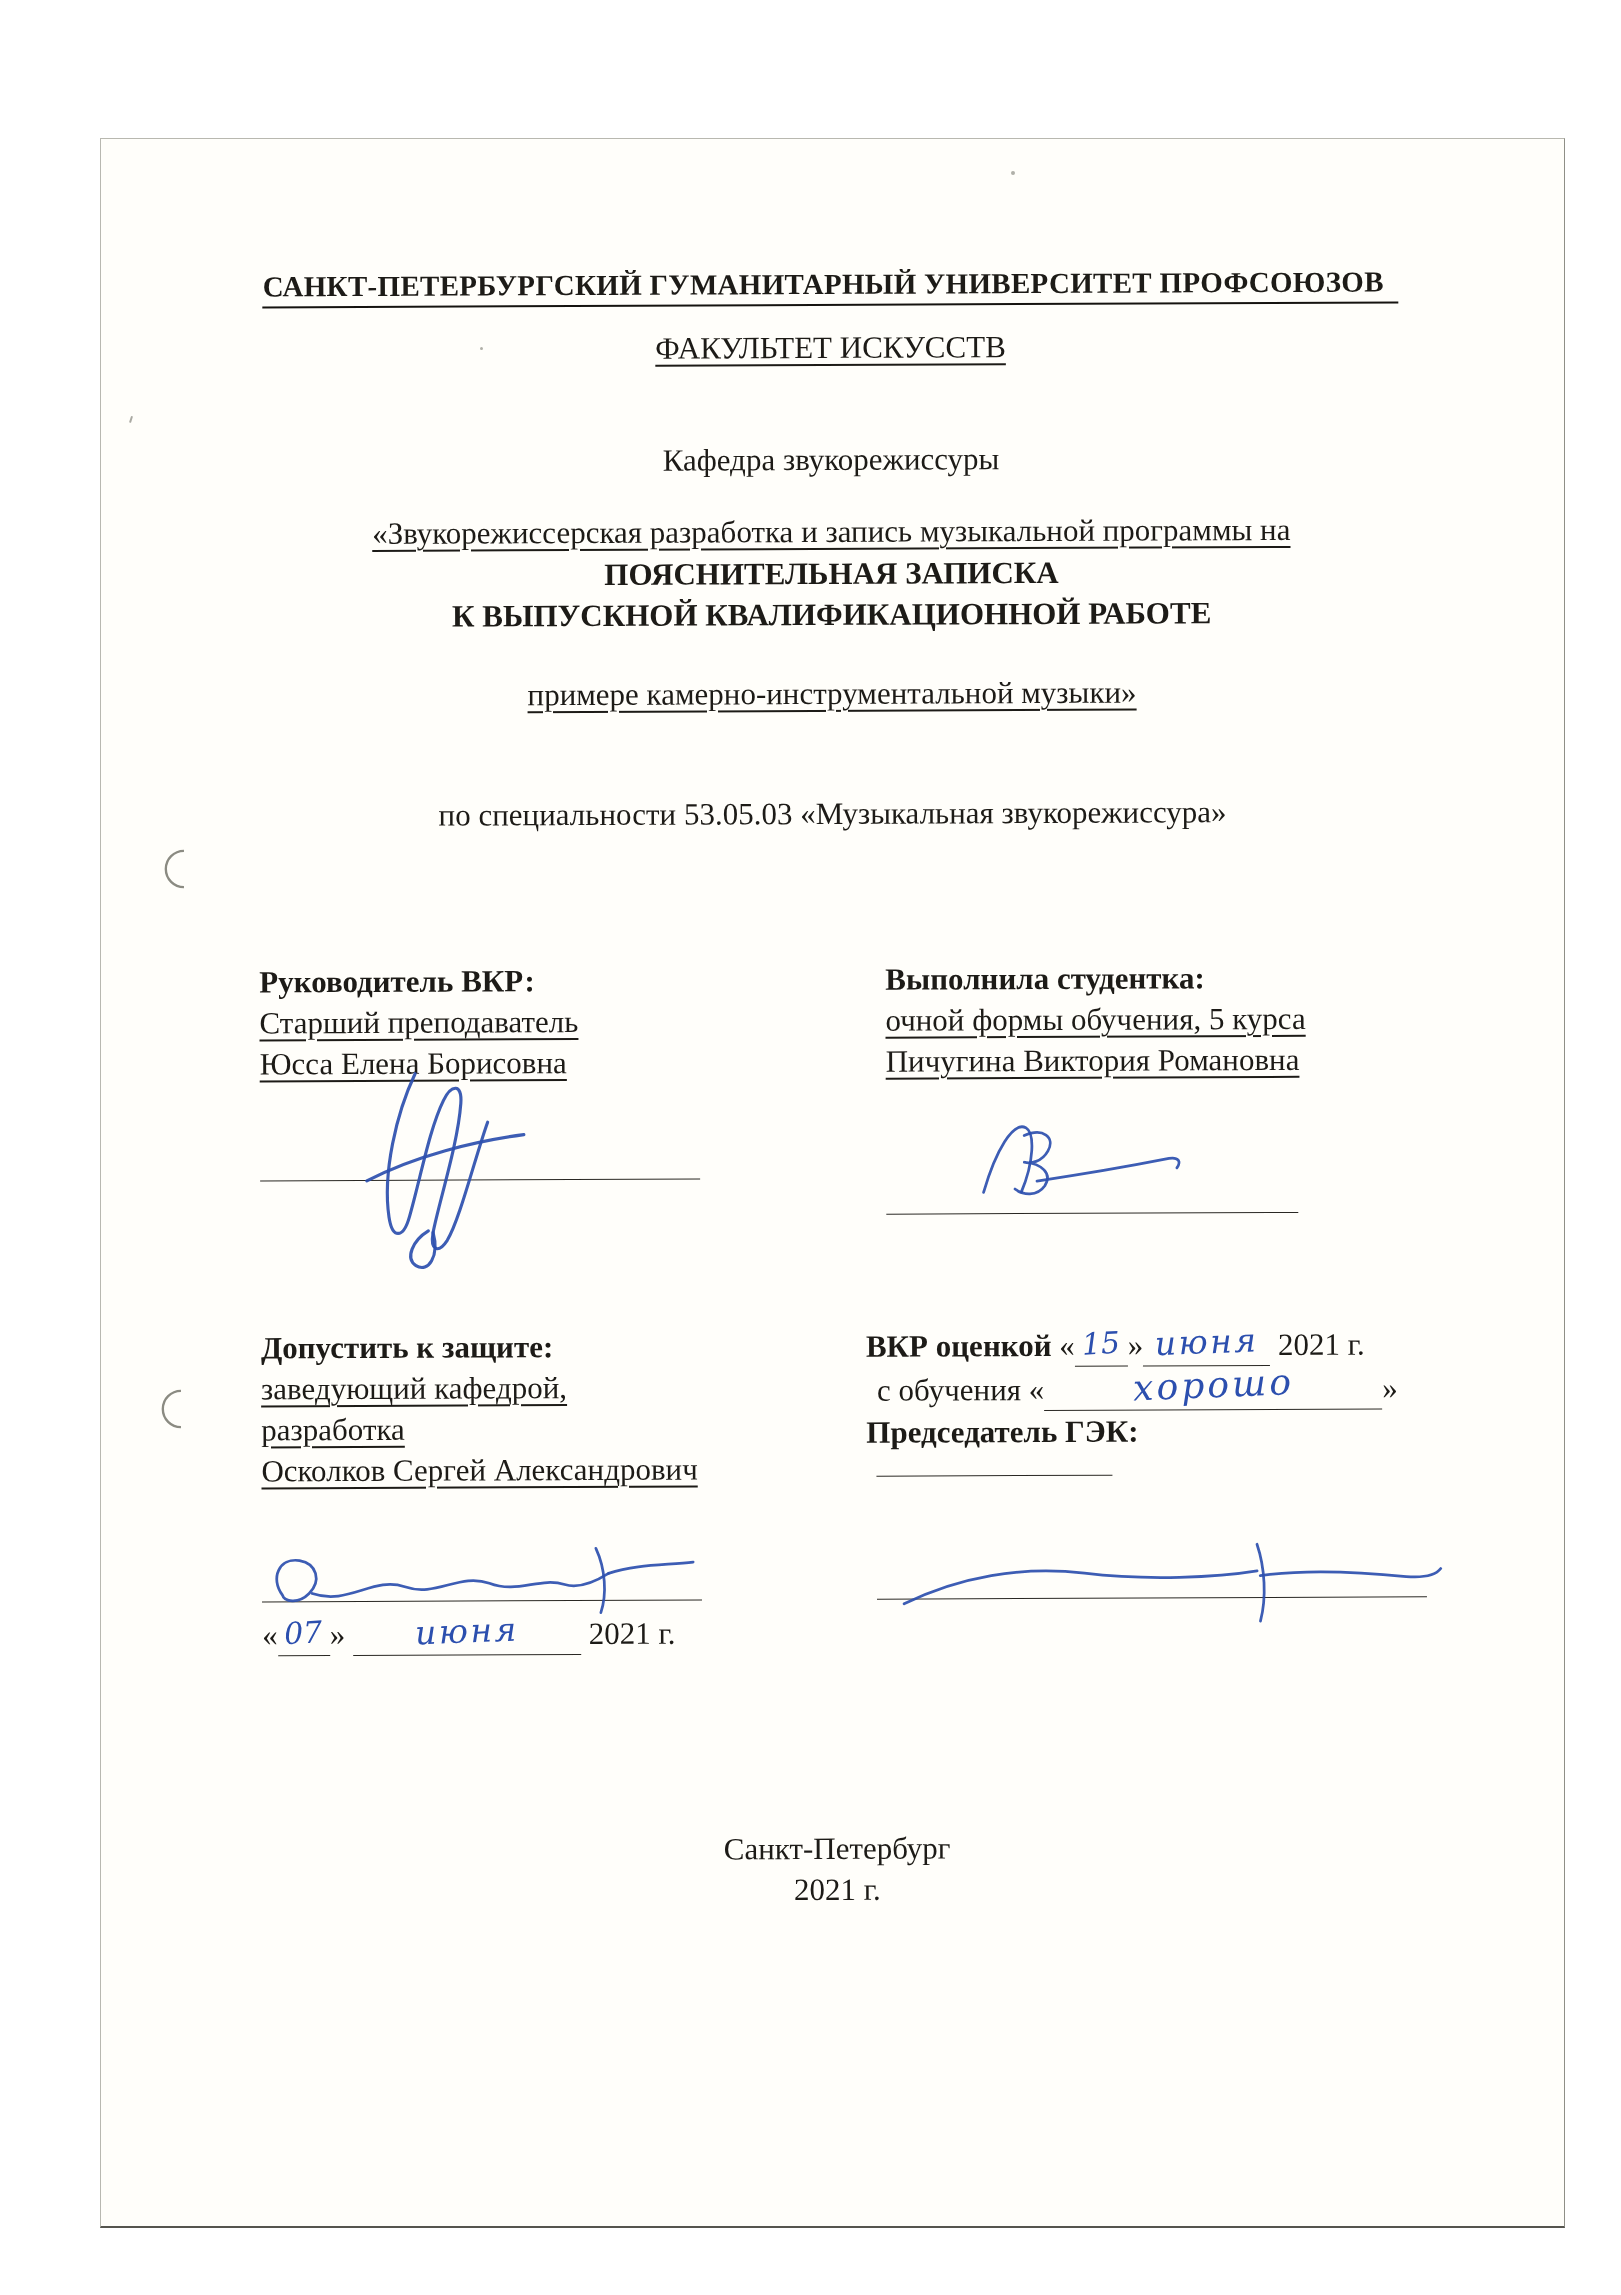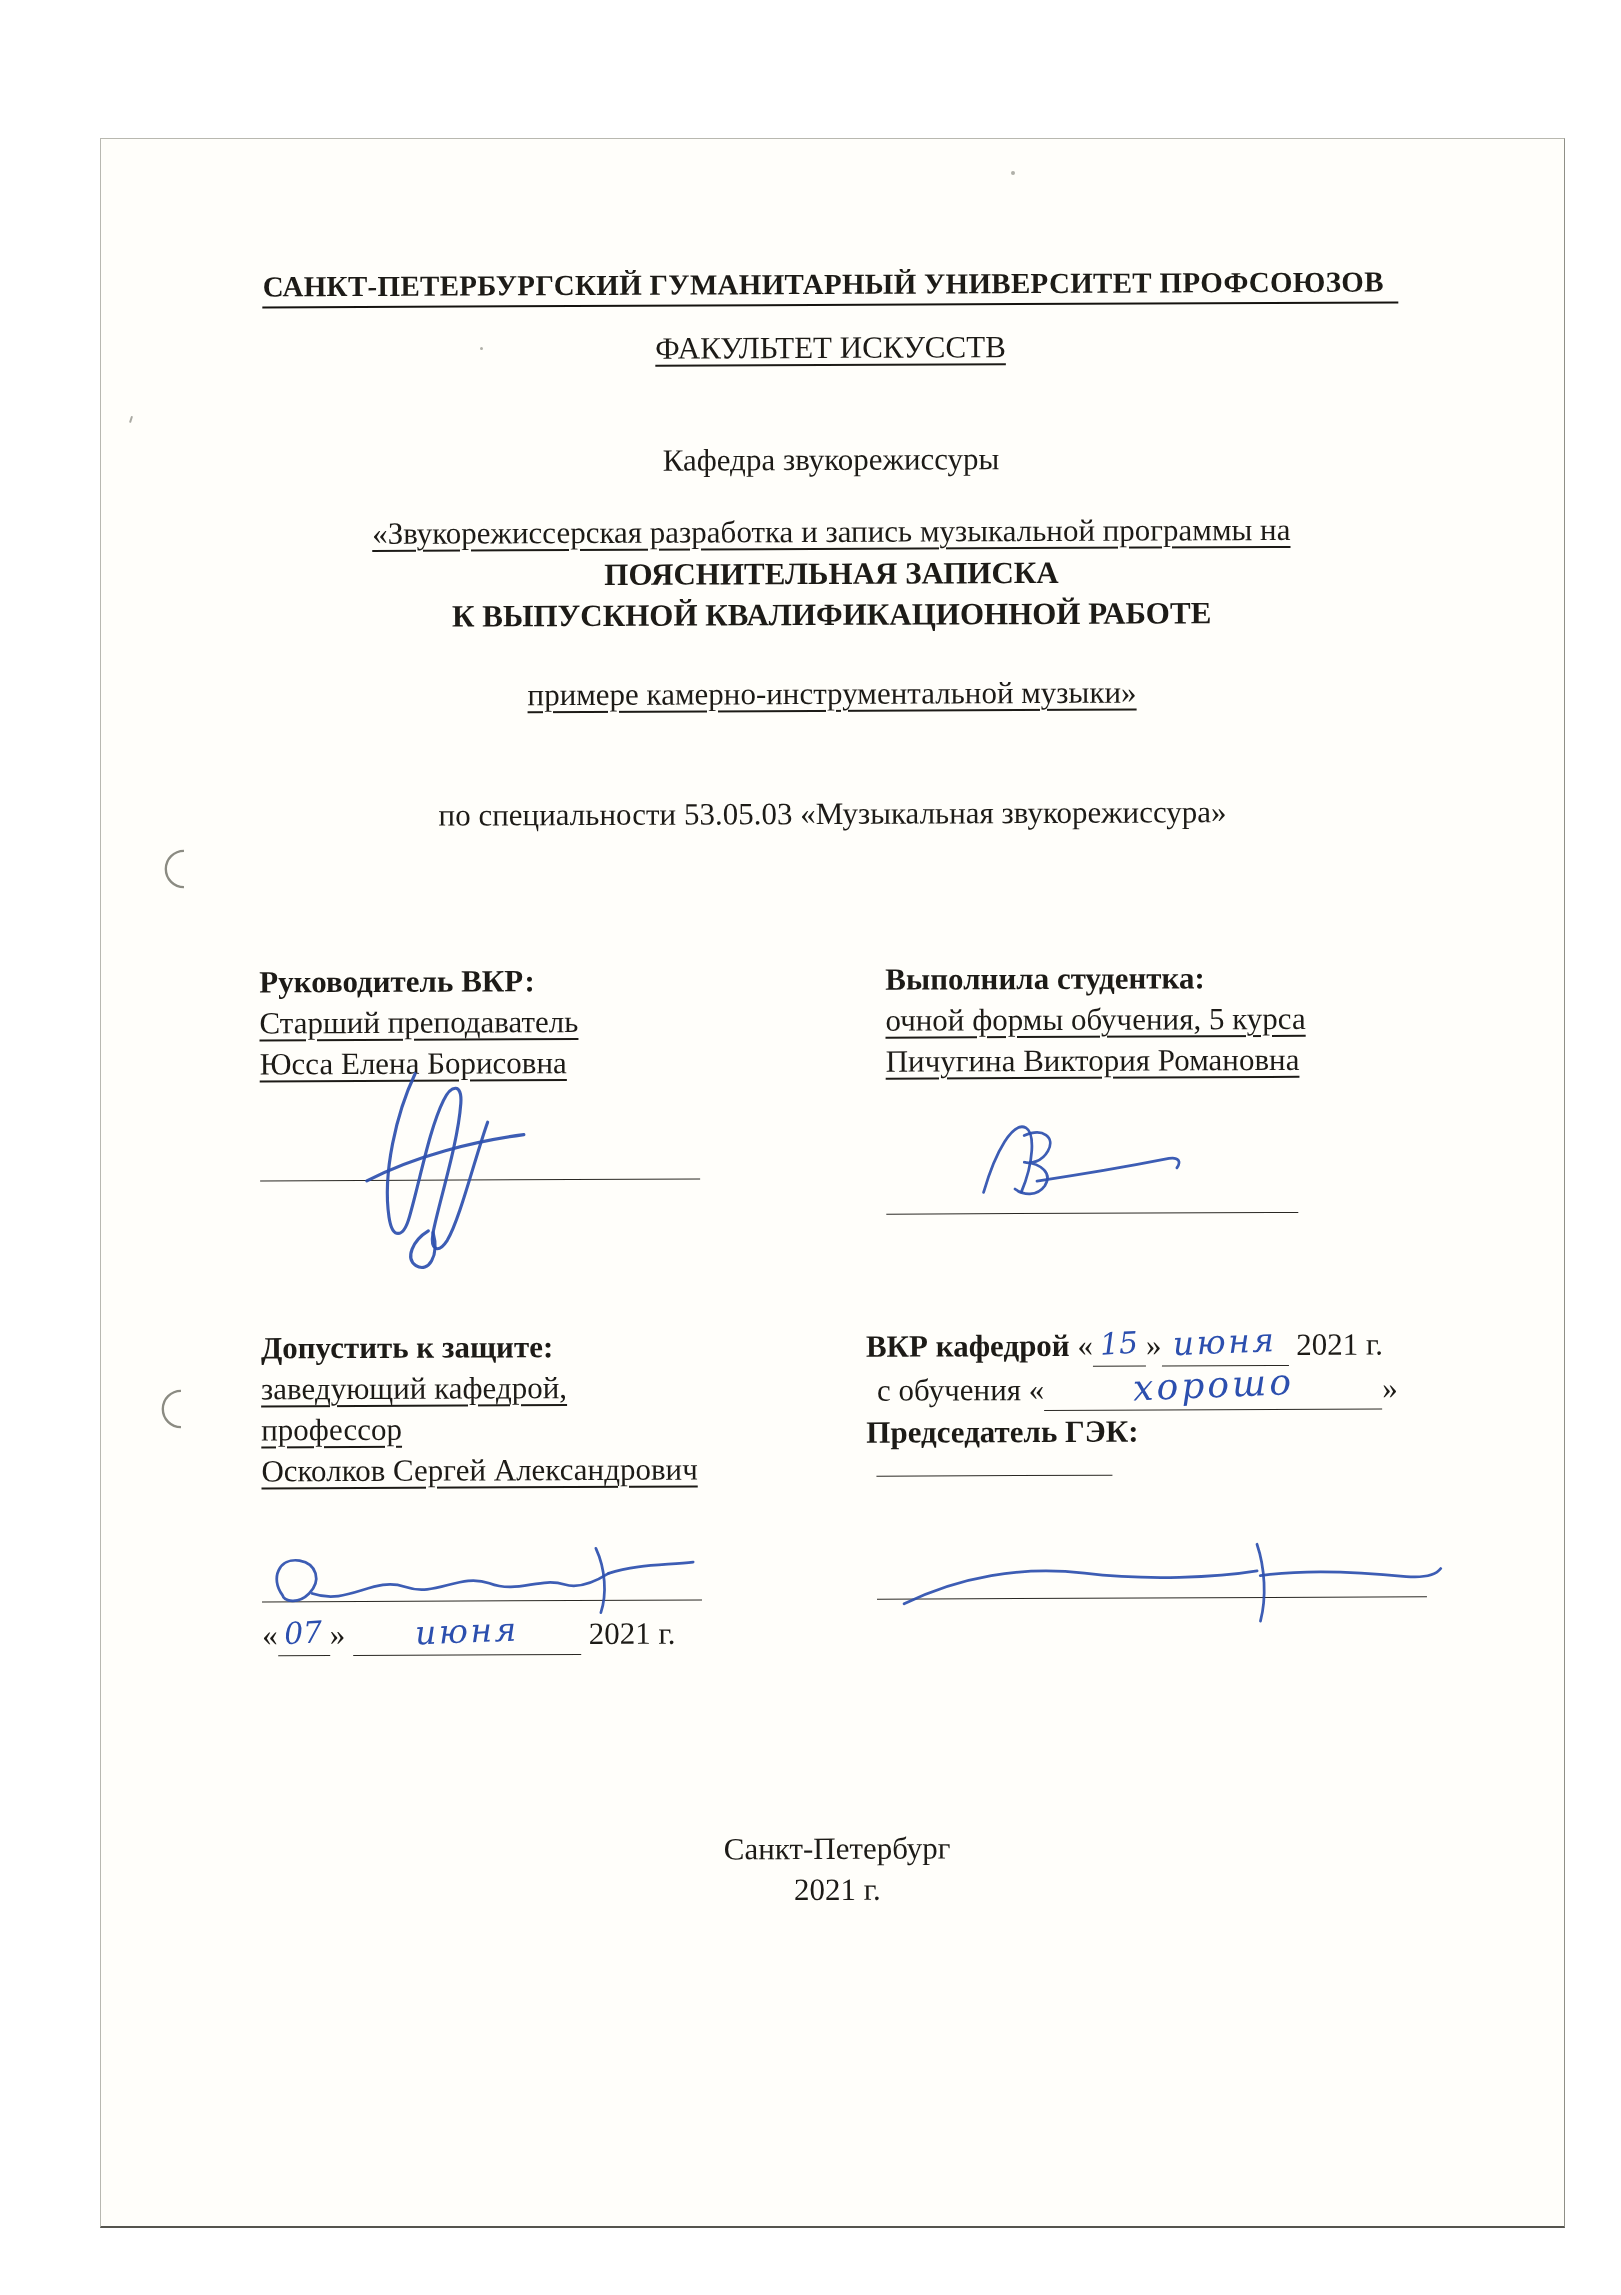--- a/index.html
+++ b/index.html
@@ -157,27 +157,27 @@
       <g stroke-width="3.5">
         <path d="M36 112 C52 58 74 22 90 30 C102 37 100 74 84 112"></path>
         <path d="M88 40 C112 30 128 42 118 60 C110 74 96 76 88 74 C110 76 124 88 114 104 C104 118 86 116 76 108"></path>
         <path d="M104 98 C160 90 220 80 272 70 C284 68 288 74 282 82"></path>
       </g>
     </svg>
 
     <div class="col" style="left:259px; top:1325px;">
       <div class="b">Допустить к защите:</div>
       <div><span class="u">заведующий кафедрой,</span></div>
-      <div><span class="u">профессор</span></div>
+      <div><span class="u">разработка</span></div>
       <div><span class="u">Осколков Сергей Александрович</span></div>
     </div>
 
     <div class="col" style="left:864px; top:1325px;">
       <div>
-        <span class="b">ВКР кафедрой</span>
+        <span class="b">ВКР оценкой</span>
         <span>«</span><span class="fill" style="width:53px;"><span class="hw hw-day">15</span></span><span>»</span><span class="fill" style="width:127px;"><span class="hw hw-month">июня</span></span>
         <span>2021 г.</span>
       </div>
       <div style="padding-left:11px;">
         <span>с обучения</span>
         <span>«</span><span class="fill" style="width:338px;"><span class="hw hw-grade">хорошо</span></span><span>»</span>
       </div>
       <div class="b">Председатель ГЭК:</div>
     </div>
 

